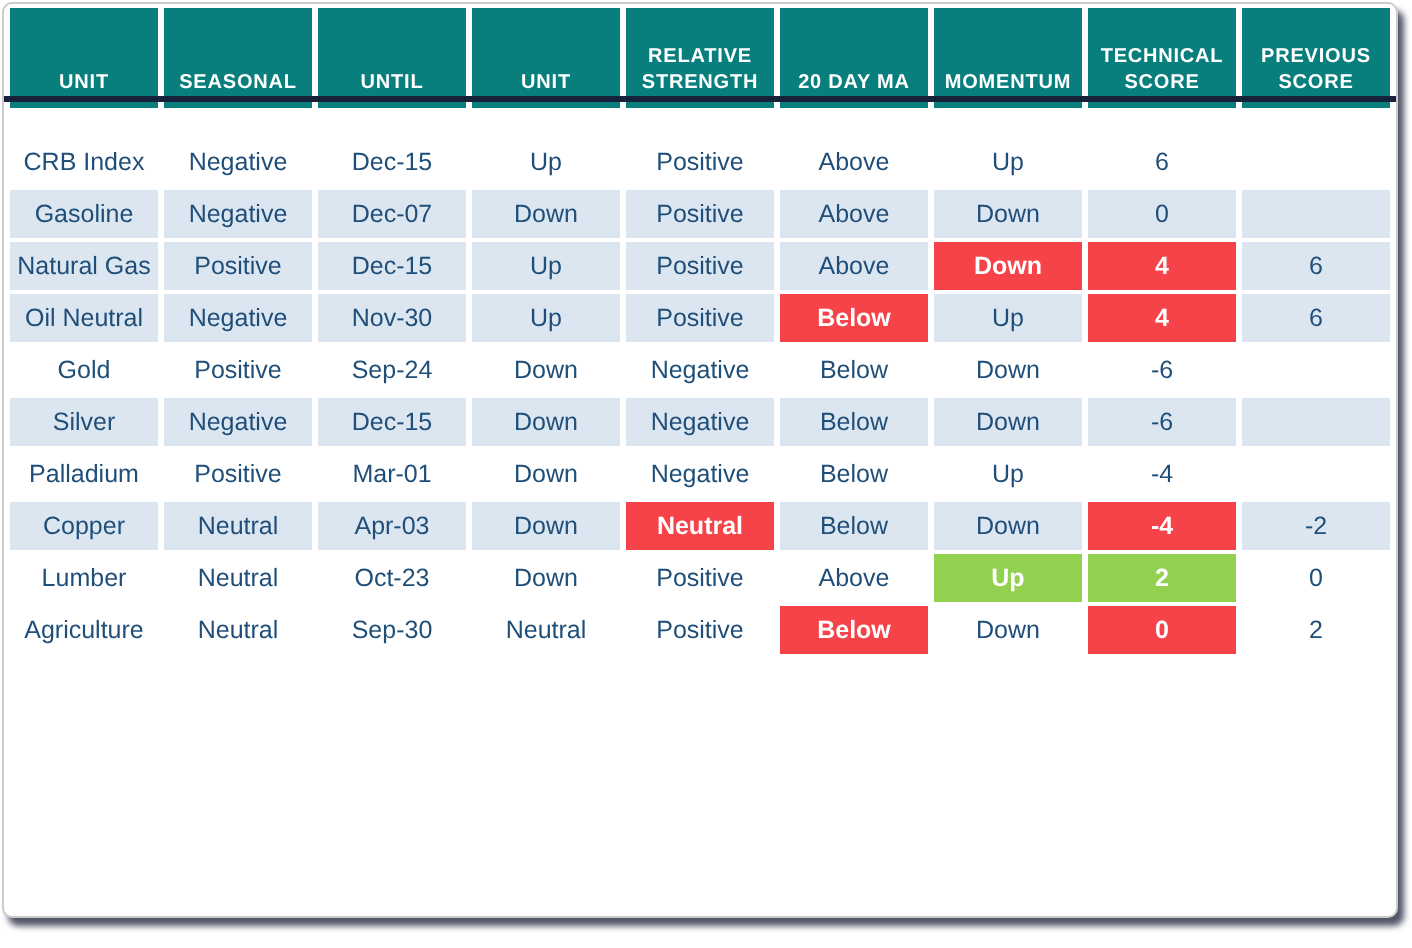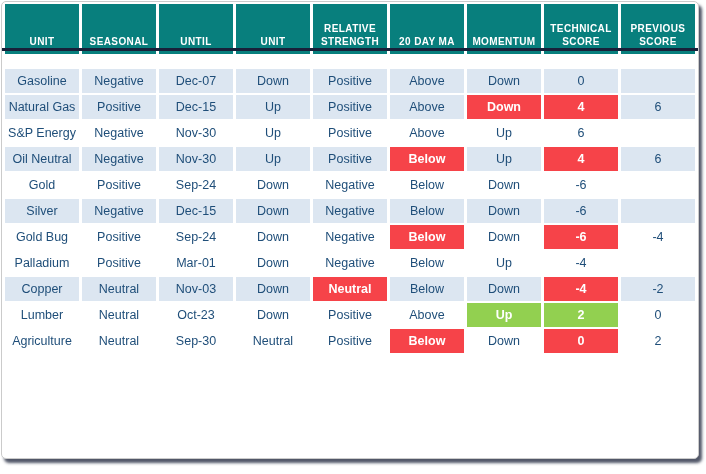--- a/index.html
+++ b/index.html
@@ -101,20 +101,31 @@
           <td></td>
           <td></td>
           <td></td>
           <td></td>
           <td></td>
           <td></td>
           <td></td>
           <td></td>
           <td></td>
         </tr>
+        <tr class="plain">
+          <td>CRB Index</td>
+          <td>Negative</td>
+          <td>Dec-15</td>
+          <td>Up</td>
+          <td>Positive</td>
+          <td>Above</td>
+          <td>Up</td>
+          <td>6</td>
+          <td></td>
+        </tr>
         <tr class="band">
           <td>Gasoline</td>
           <td>Negative</td>
           <td>Dec-07</td>
           <td>Down</td>
           <td>Positive</td>
           <td>Above</td>
           <td>Down</td>
           <td>0</td>
           <td></td>
@@ -123,31 +134,20 @@
           <td>Natural Gas</td>
           <td>Positive</td>
           <td>Dec-15</td>
           <td>Up</td>
           <td>Positive</td>
           <td>Above</td>
           <td class="hl-red">Down</td>
           <td class="hl-red">4</td>
           <td>6</td>
         </tr>
-        <tr class="plain">
-          <td>S&amp;P Energy</td>
-          <td>Negative</td>
-          <td>Nov-30</td>
-          <td>Up</td>
-          <td>Positive</td>
-          <td>Above</td>
-          <td>Up</td>
-          <td>6</td>
-          <td></td>
-        </tr>
         <tr class="band">
           <td>Oil Neutral</td>
           <td>Negative</td>
           <td>Nov-30</td>
           <td>Up</td>
           <td>Positive</td>
           <td class="hl-red">Below</td>
           <td>Up</td>
           <td class="hl-red">4</td>
           <td>6</td>
@@ -168,45 +168,34 @@
           <td>Negative</td>
           <td>Dec-15</td>
           <td>Down</td>
           <td>Negative</td>
           <td>Below</td>
           <td>Down</td>
           <td>-6</td>
           <td></td>
         </tr>
         <tr class="plain">
-          <td>Gold Bug</td>
-          <td>Positive</td>
-          <td>Sep-24</td>
-          <td>Down</td>
-          <td>Negative</td>
-          <td class="hl-red">Below</td>
-          <td>Down</td>
-          <td class="hl-red">-6</td>
+          <td>Palladium</td>
+          <td>Positive</td>
+          <td>Mar-01</td>
+          <td>Down</td>
+          <td>Negative</td>
+          <td>Below</td>
+          <td>Up</td>
           <td>-4</td>
-        </tr>
-        <tr class="plain">
-          <td>Palladium</td>
-          <td>Positive</td>
-          <td>Mar-01</td>
-          <td>Down</td>
-          <td>Negative</td>
-          <td>Below</td>
-          <td>Up</td>
-          <td>-4</td>
           <td></td>
         </tr>
         <tr class="band">
           <td>Copper</td>
           <td>Neutral</td>
-          <td>Nov-03</td>
+          <td>Apr-03</td>
           <td>Down</td>
           <td class="hl-red">Neutral</td>
           <td>Below</td>
           <td>Down</td>
           <td class="hl-red">-4</td>
           <td>-2</td>
         </tr>
         <tr class="plain">
           <td>Lumber</td>
           <td>Neutral</td>

